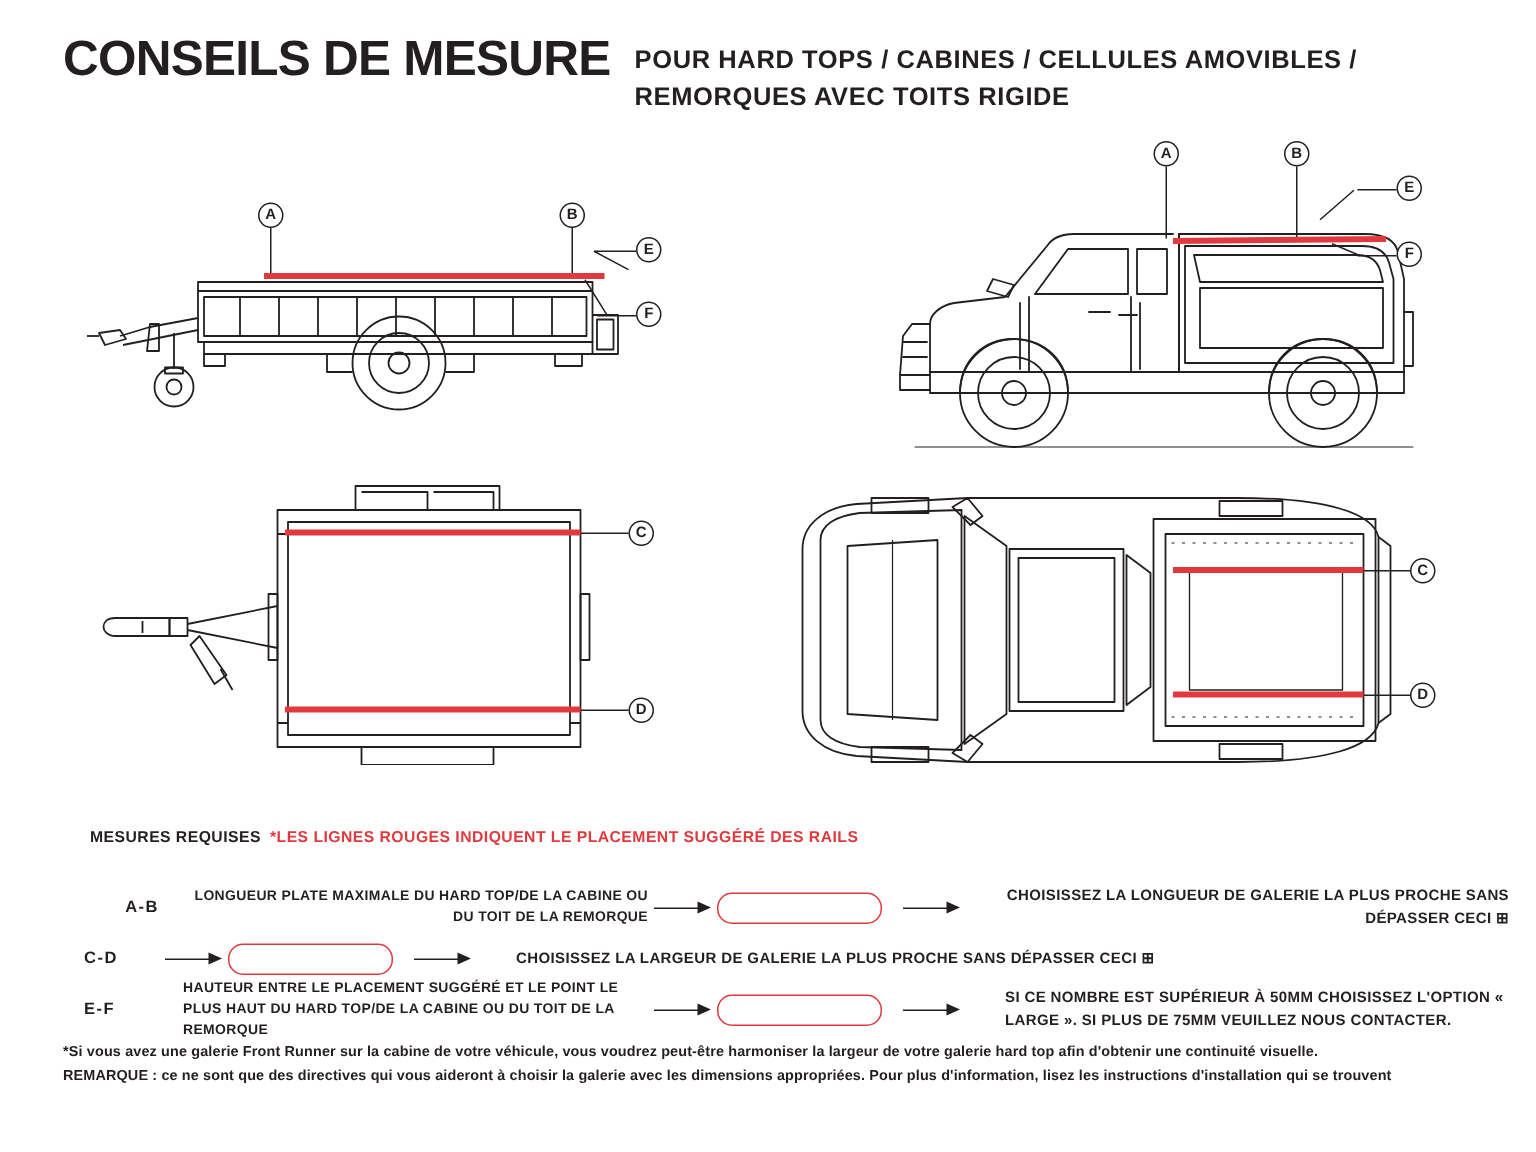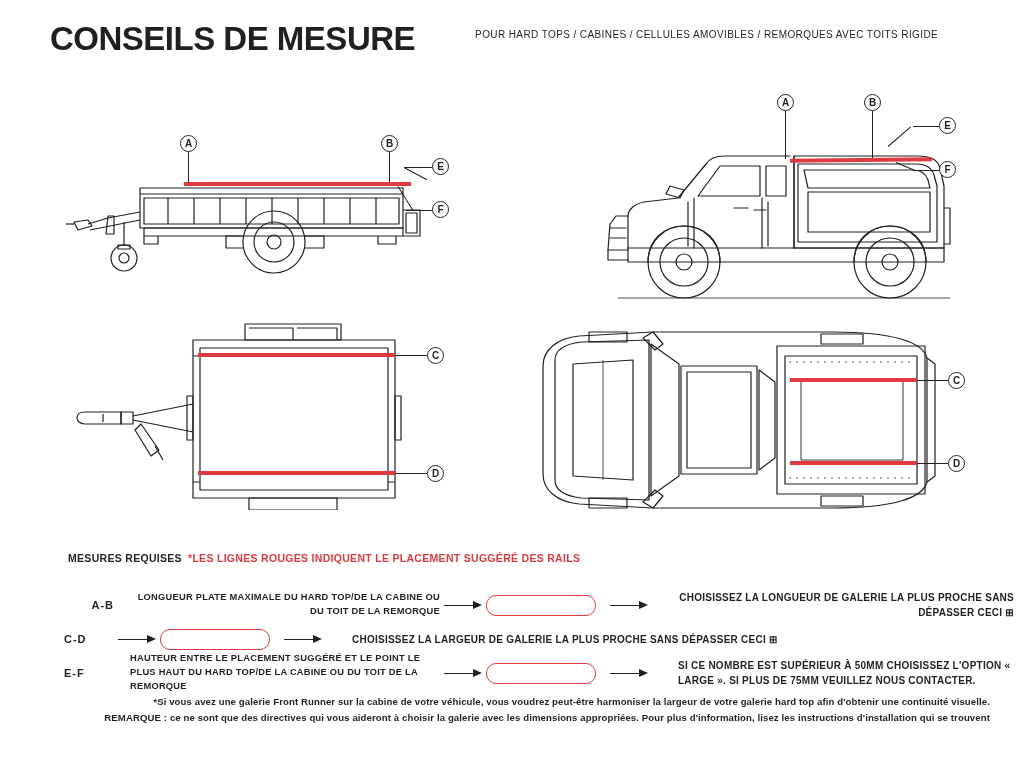--- a/index.html
+++ b/index.html
@@ -10,21 +10,21 @@
   body {
     width: 1024px;
     height: 768px;
     font-family: "Liberation Sans", sans-serif;
     color: #231f20;
     position: relative;
     overflow: hidden;
   }
   .page {
     position: absolute;
-    left: 8px; top: 0;
+    left: 0; top: 0;
     width: 1007px;
     height: 768px;
   }
 
   
   .header {
     position: absolute;
     left: 42px;
     top: 22px;
     width: 950px;
@@ -33,27 +33,26 @@
   }
   .title {
     font-size: 33px;
     font-weight: bold;
     letter-spacing: -0.5px;
     line-height: 1;
     white-space: nowrap;
     margin-right: 16px;
   }
   .subtitle {
-    font-size: 10px;
-    font-weight: normal;
+    font-size: 17px;
+    font-weight: bold;
     letter-spacing: 0.4px;
     line-height: 1.45;
     padding-top: 6px;
     max-width: 500px;
-    margin-left: 44px;
   }
 
   
   .bubble {
     position: absolute;
     width: 17px;
     height: 17px;
     border: 1.3px solid #231f20;
     border-radius: 50%;
     box-sizing: border-box;
@@ -198,21 +197,20 @@
 
   .footnote {
     position: absolute;
     left: 42px;
     top: 694px;
     width: 940px;
     font-size: 9.6px;
     font-weight: bold;
     line-height: 1.65;
     letter-spacing: 0.1px;
-    text-align: right;
   }
 </style>
 </head>
 <body>
 
 <div class="page">
 
   <div class="header">
     <div class="title">CONSEILS DE MESURE</div>
     <div class="subtitle">POUR HARD TOPS / CABINES / CELLULES AMOVIBLES / REMORQUES AVEC TOITS RIGIDE</div>

